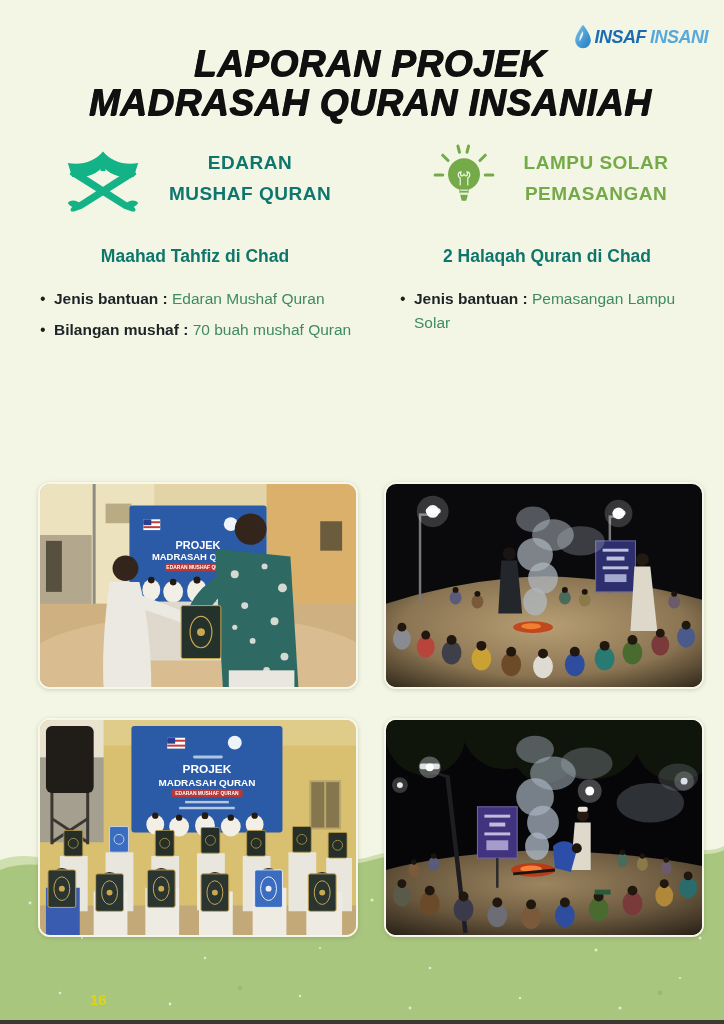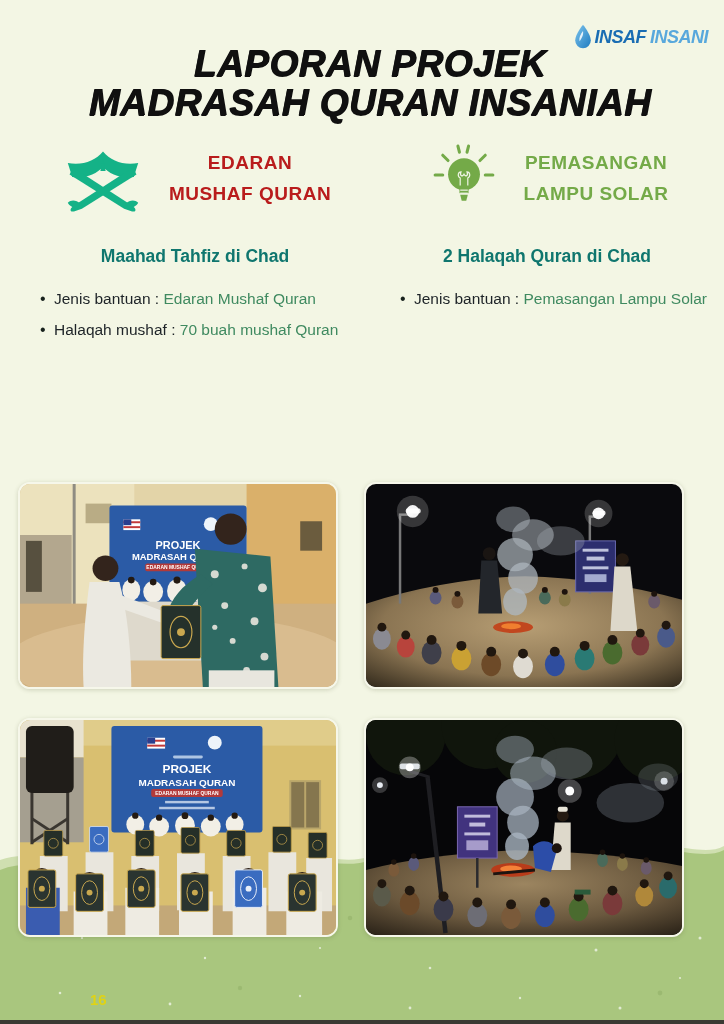--- a/index.html
+++ b/index.html
@@ -19,30 +19,30 @@
          letter-spacing:0.5px;text-shadow:1px 0 #101010,0 1px #101010;}
 
   
   .col{position:absolute;top:136px;}
   .col-left{left:28px;width:334px;}
   .col-right{left:388px;width:318px;}
   .sec-head{display:flex;align-items:center;justify-content:center;gap:22px;height:84px;}
   .sec-head .ic{flex:0 0 auto;}
   .sec-title{text-align:center;font-weight:bold;font-size:19px;line-height:31px;
              letter-spacing:0.5px;}
-  .c-teal{color:#b91c1c;}
+  .c-teal{color:#0f766e;}
   .c-green{color:#74aa48;}
   .subhead{margin-top:26px;text-align:center;font-weight:bold;font-size:17.5px;color:#0f766e;}
   ul.blist{margin:20px 0 0 14px;padding:0 0 0 12px;list-style:none;}
   ul.blist li{position:relative;margin:0 0 7px 0;font-size:15.5px;line-height:24px;color:#3f8a60;}
   ul.blist li::before{content:"•";position:absolute;left:-14px;top:0;color:#17211c;font-size:16px;}
-  .b-label{font-weight:normal;color:#1d2327;}
+  .b-label{font-weight:bold;color:#1d2327;}
 
   
-  .photo-grid{position:absolute;top:482px;left:18px;width:666px;display:grid;
+  .photo-grid{position:absolute;top:482px;left:38px;width:666px;display:grid;
               grid-template-columns:320px 320px;grid-template-rows:207px 219px;
               column-gap:26px;row-gap:29px;z-index:2;}
   .photo{border-radius:12px;overflow:hidden;border:2px solid #f6f7ea;box-sizing:border-box;
          box-shadow:0 1px 4px rgba(90,100,60,.25);}
   .photo svg{display:block;width:100%;height:100%;}
   svg text{font-family:"Liberation Sans",sans-serif;}
 
   
   .grass{position:absolute;left:0;bottom:0;width:724px;height:216px;z-index:1;}
   .page-number{position:absolute;left:44px;bottom:16px;z-index:3;color:#e0d314;
@@ -120,21 +120,21 @@
         </g>
       </svg>
       <div class="sec-title c-teal">
         <div>EDARAN</div>
         <div>MUSHAF QURAN</div>
       </div>
     </div>
     <div class="subhead">Maahad Tahfiz di Chad</div>
     <ul class="blist" style="width:300px;">
       <li><span class="b-label">Jenis bantuan :</span> <span class="b-value">Edaran Mushaf Quran</span></li>
-      <li><span class="b-label">Halaqah mushaf :</span> <span class="b-value">70 buah mushaf Quran</span></li>
+      <li><span class="b-label">Bilangan mushaf :</span> <span class="b-value">70 buah mushaf Quran</span></li>
     </ul>
   </section>
 
   <section class="col col-right">
     <div class="sec-head">
       <svg class="ic" width="76" height="76" viewBox="0 0 100 100">
         <g stroke="#74aa48" stroke-width="4" stroke-linecap="round">
           <line x1="42" y1="8" x2="44" y2="16"></line>
             <line x1="56" y1="8" x2="54" y2="16"></line>
           <line x1="22" y1="20" x2="29" y2="27"></line>
@@ -145,22 +145,22 @@
         <circle cx="50" cy="45" r="21" fill="#74aa48"></circle>
         <path d="M44,62 h12 v8 h-12 Z" fill="#74aa48"></path>
         <path d="M45,72 h10 l-2,8 h-6 Z" fill="#74aa48"></path>
         <g stroke="#eef4e4" stroke-width="1.6" fill="none">
           <path d="M45,60 L45,50 C41,48 42,42 46,42 C44,47 48,49 50,45 C52,49 56,47 54,42 C58,42 59,48 55,50 L55,60"></path>
           <line x1="45" y1="66" x2="55" y2="66"></line>
             <line x1="45" y1="70" x2="55" y2="70"></line>
         </g>
       </svg>
       <div class="sec-title c-green">
+        <div>LAMPU SOLAR</div>
         <div>PEMASANGAN</div>
-        <div>LAMPU SOLAR</div>
       </div>
     </div>
     <div class="subhead">2 Halaqah Quran di Chad</div>
     <ul class="blist" style="width:296px;">
       <li><span class="b-label">Jenis bantuan :</span> <span class="b-value">Pemasangan Lampu Solar</span></li>
     </ul>
   </section>
 
   <div class="photo-grid">
 

